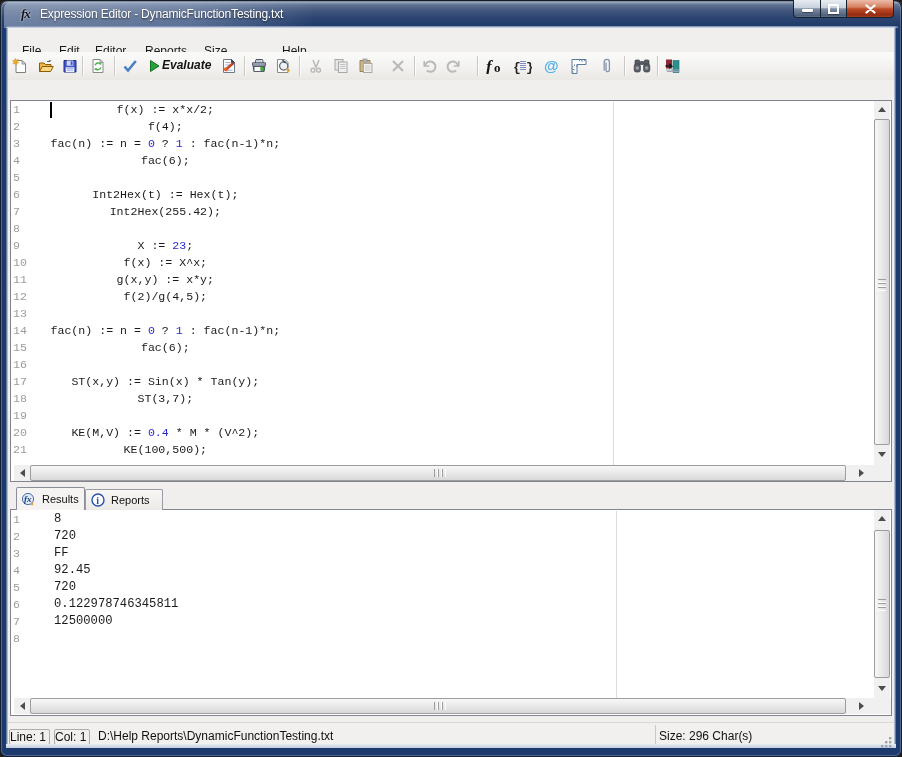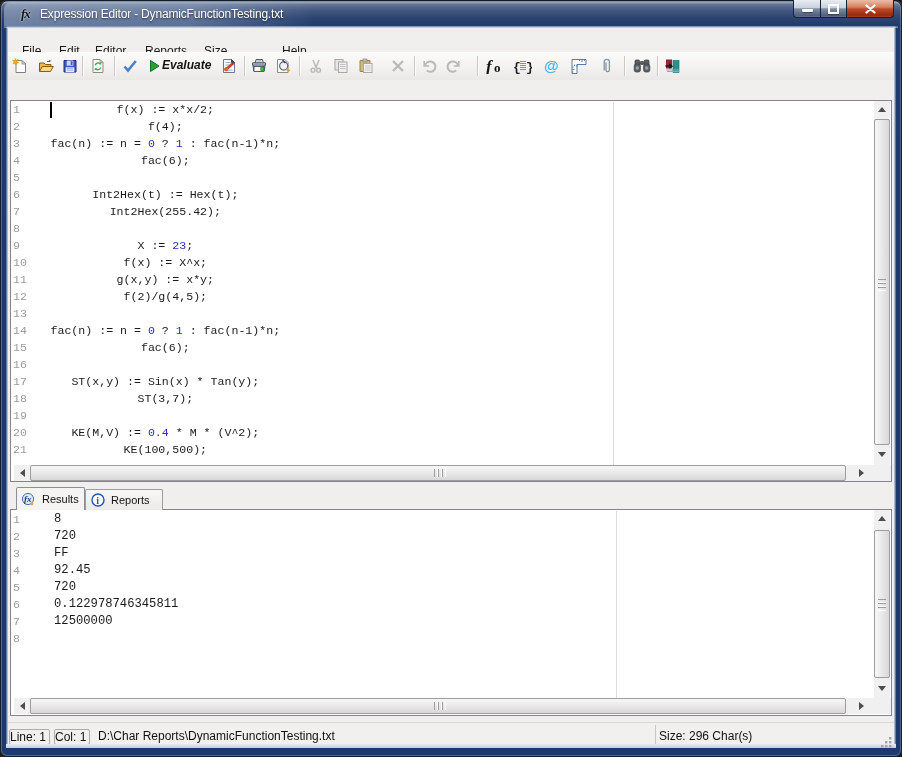--- a/index.html
+++ b/index.html
@@ -353,17 +353,17 @@
           <rect x="0" y="8" width="2.4" height="2.4"></rect>
           <rect x="4" y="8" width="2.4" height="2.4"></rect>
           <rect x="8" y="8" width="2.4" height="2.4"></rect>
         </g>
     </svg>
   </div>
 
   <div class="abs" id="statusbar">
     <div class="stbox" style="left:1px;width:41px;">Line: 1</div>
     <div class="stbox" style="left:46px;width:36px;">Col: 1</div>
-    <span style="position:absolute;left:90px;top:6px;">D:\Char Reports\DynamicFunctionTesting.txt</span>
+    <span style="position:absolute;left:90px;top:6px;">D:\Help Reports\DynamicFunctionTesting.txt</span>
     <div style="position:absolute;left:647px;top:2px;width:1px;height:20px;background:#c9c8c5;"></div>
     <span style="position:absolute;left:651px;top:6px;">Size: 296 Char(s)</span>
   </div>
 </div>
 
 </body></html>

